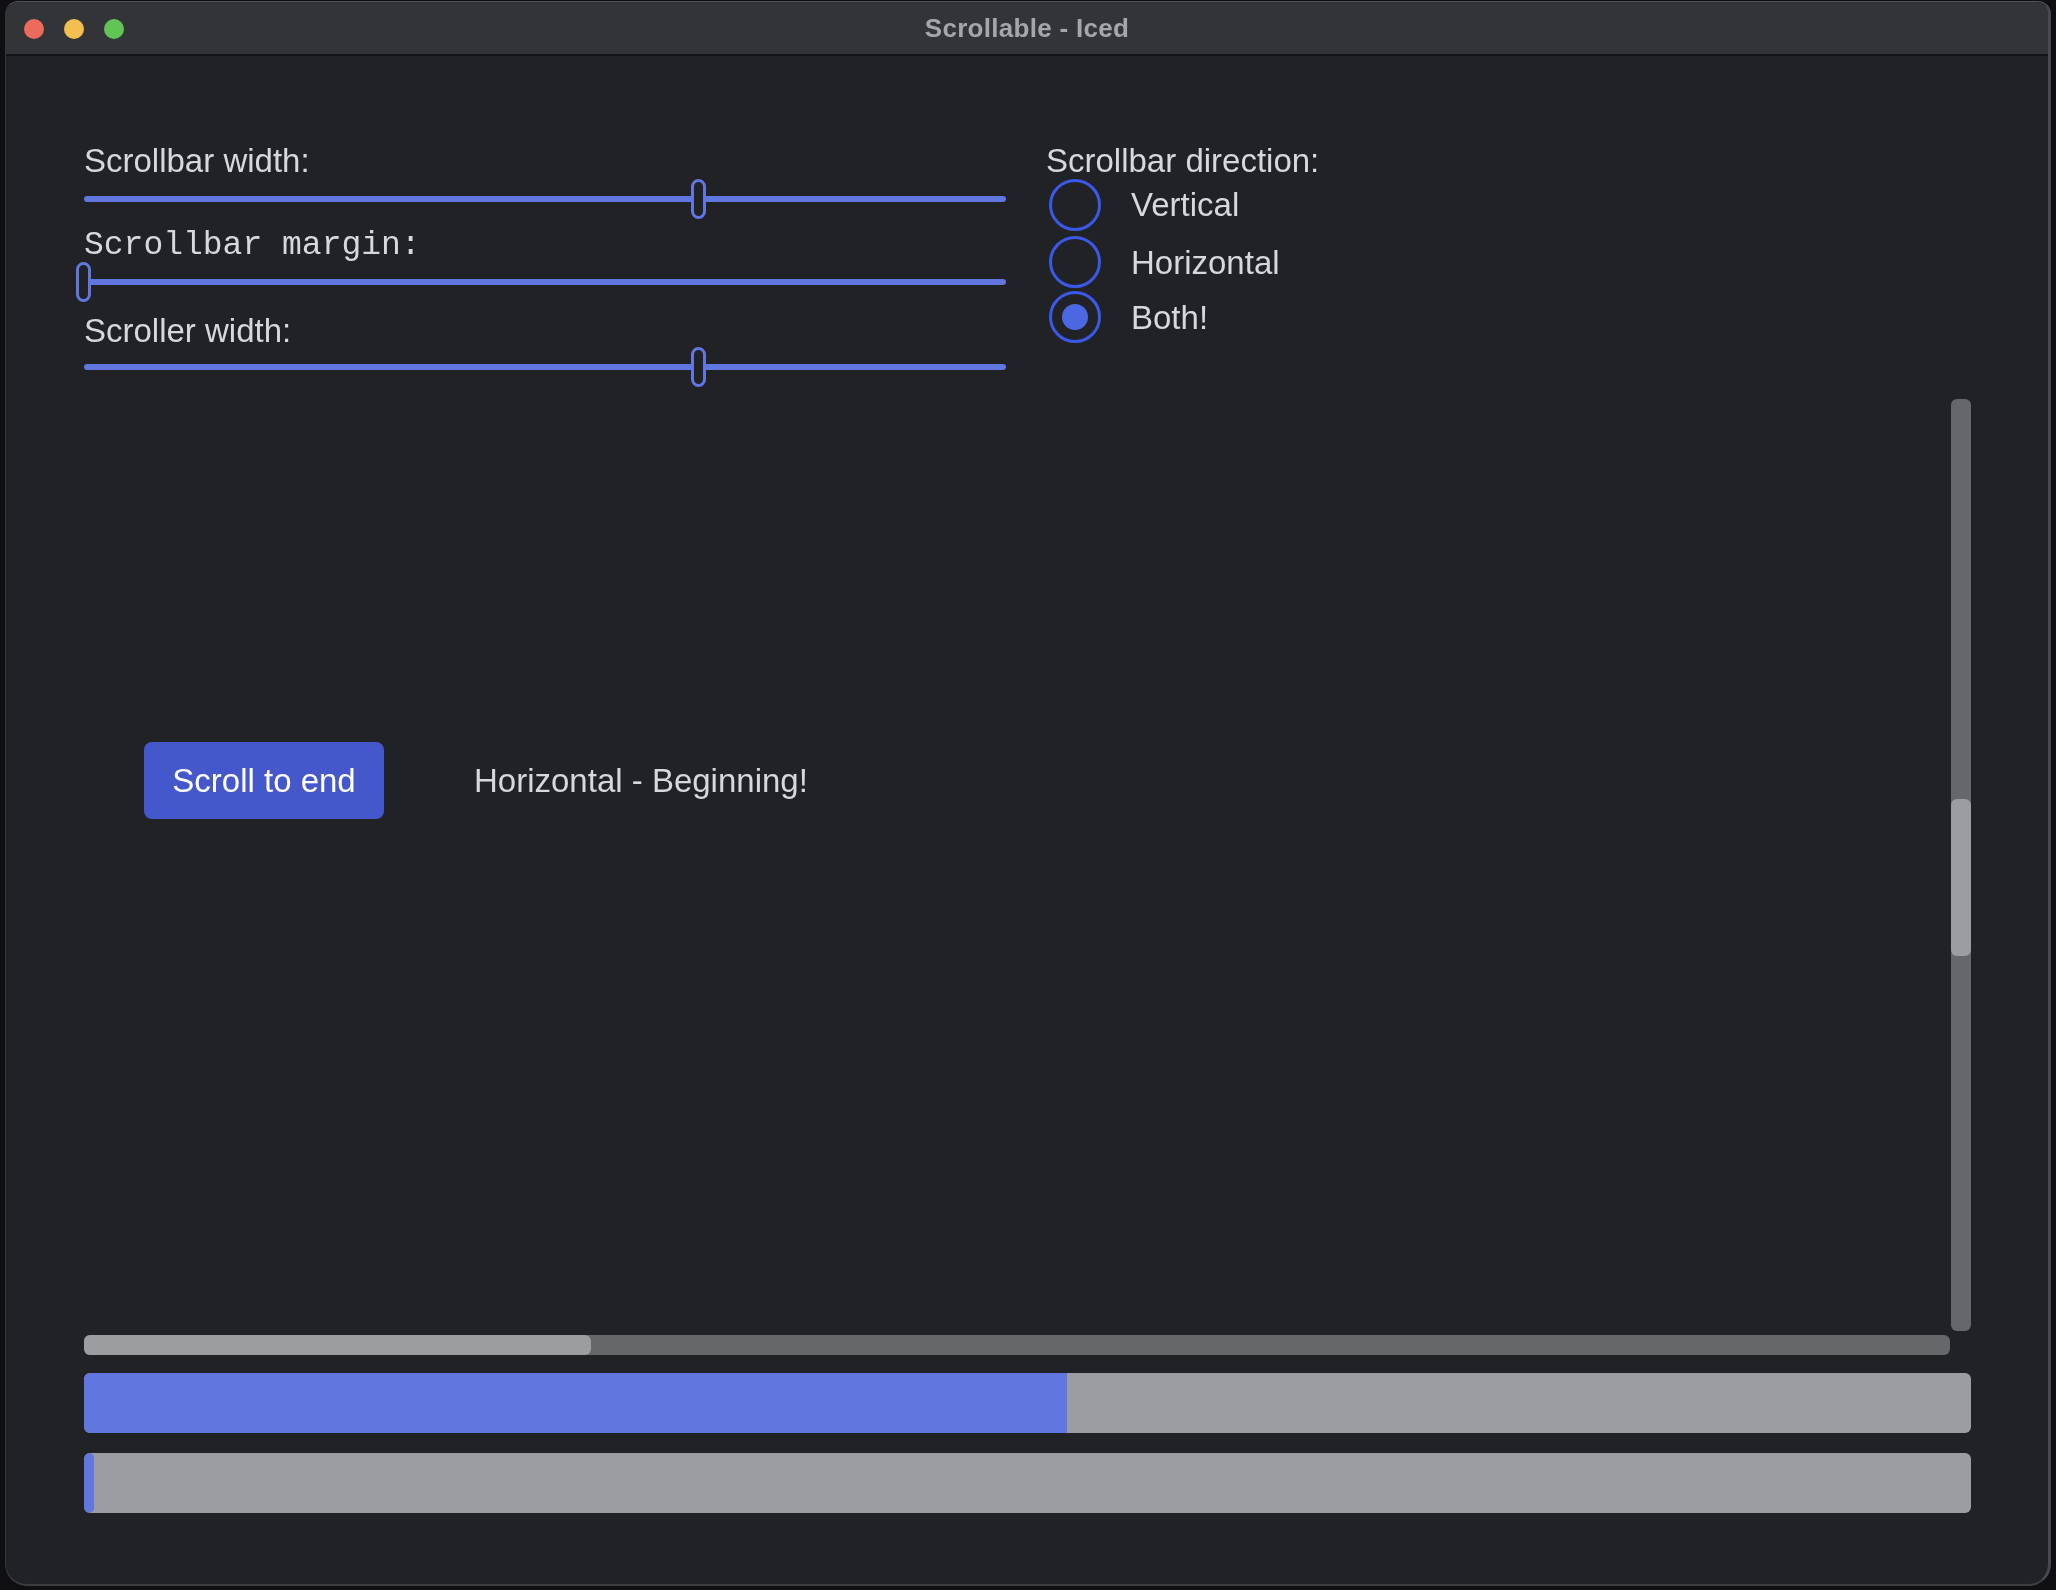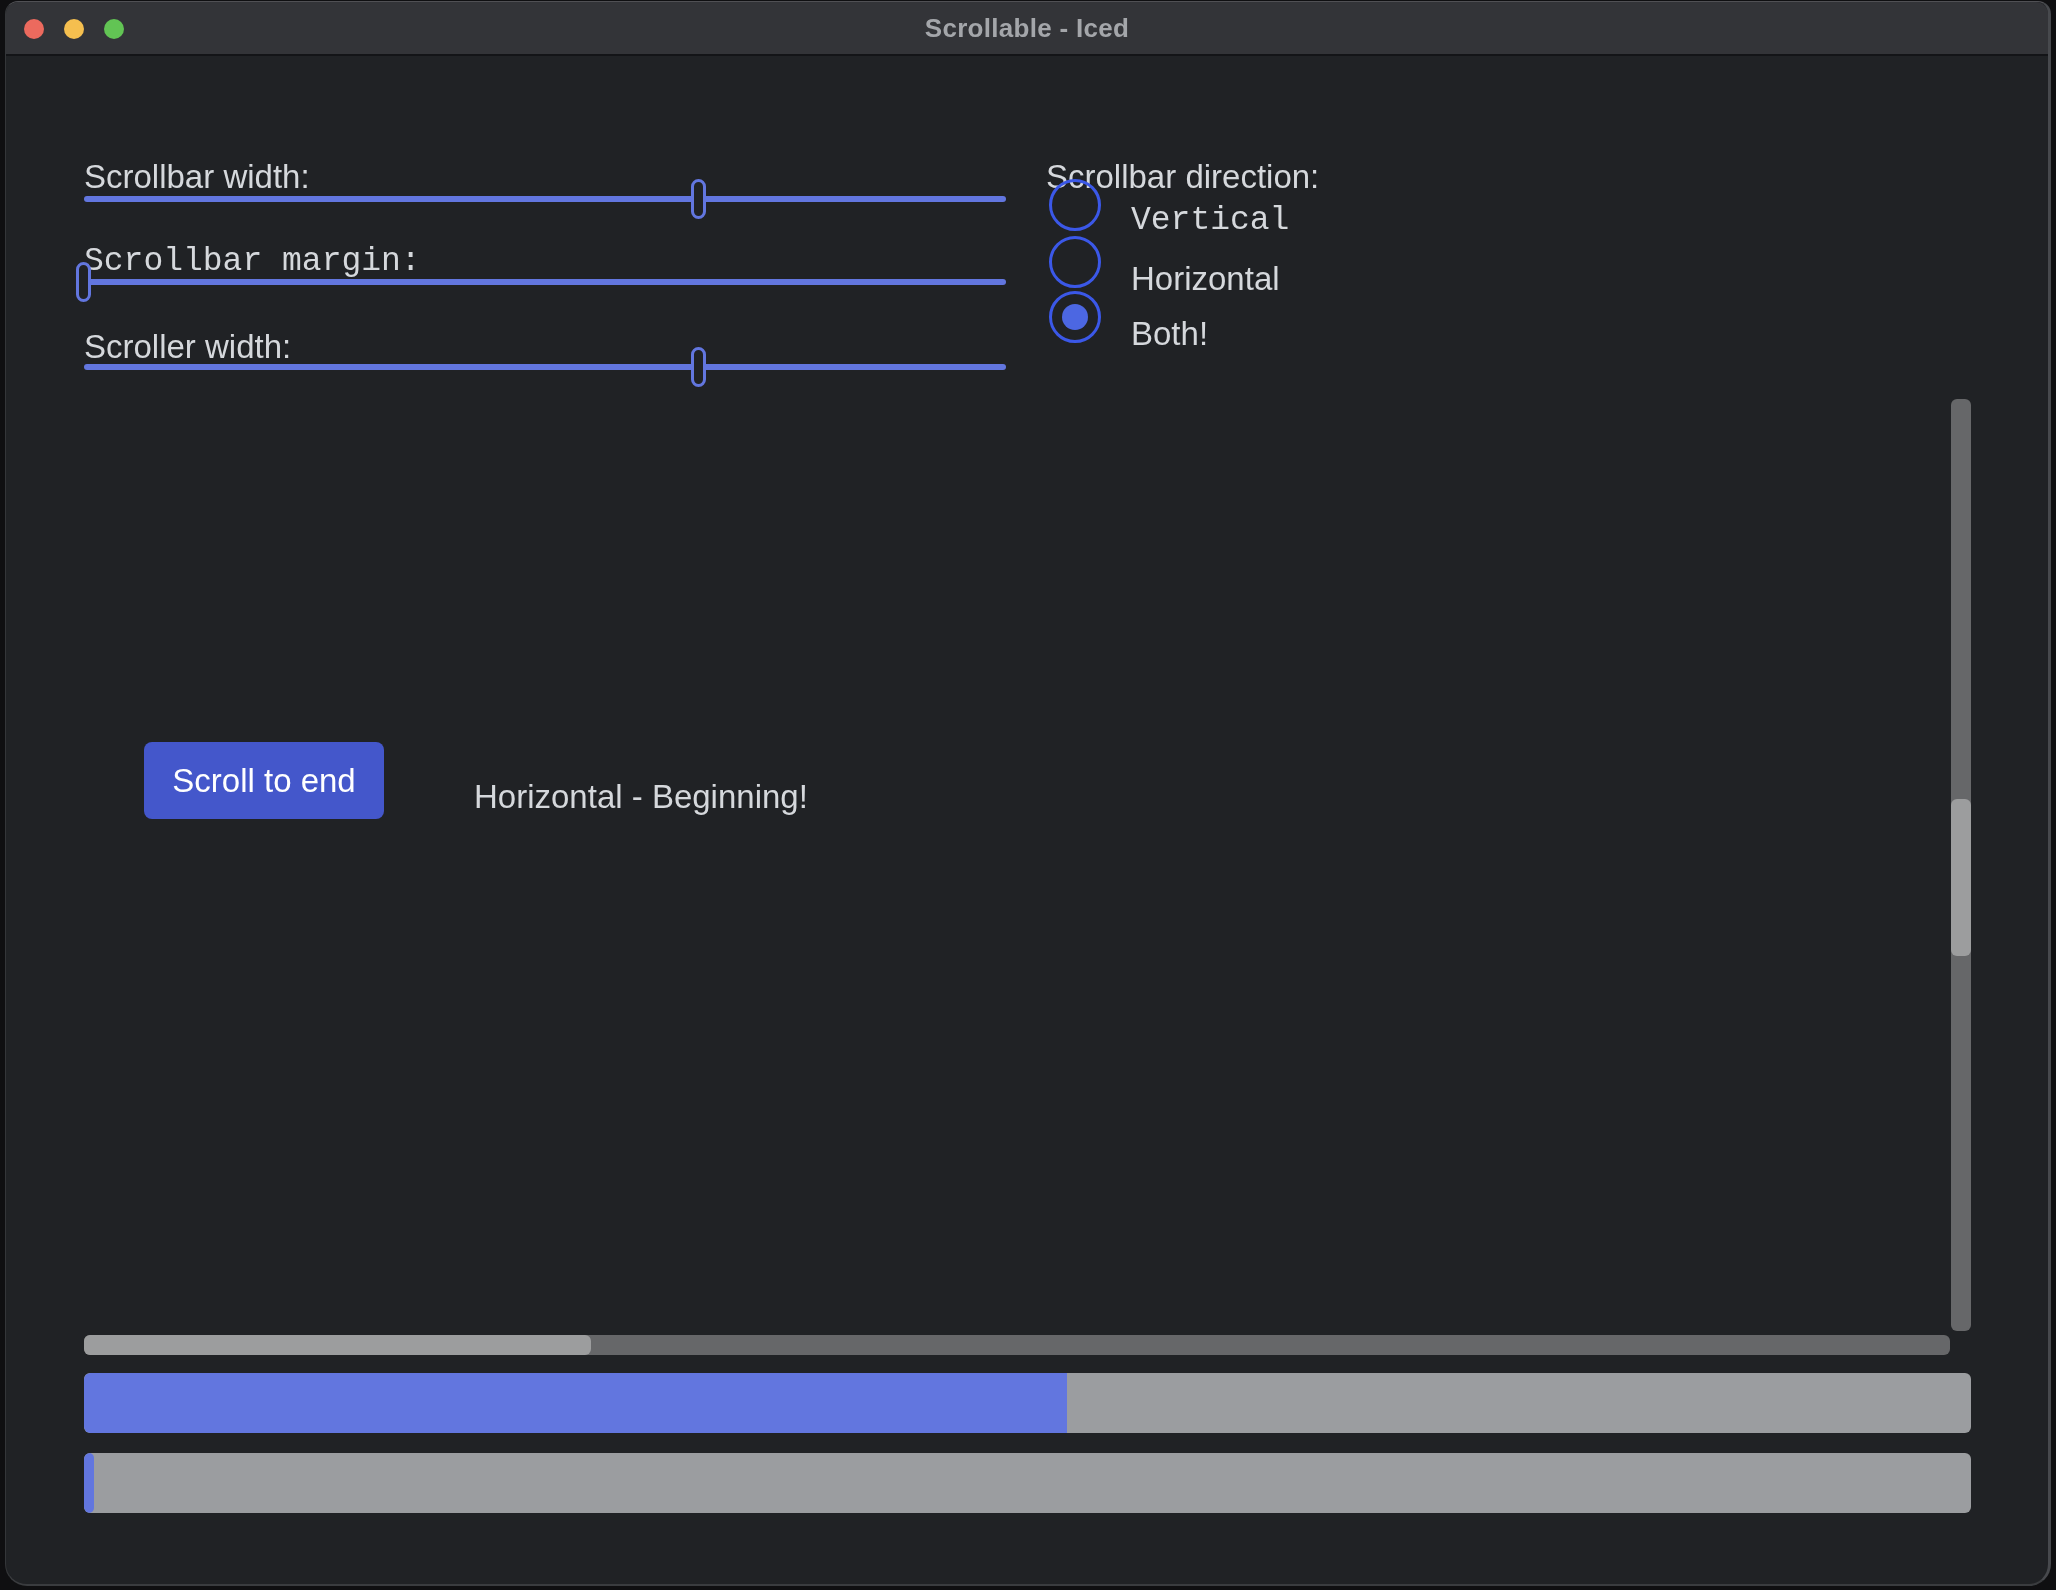--- a/index.html
+++ b/index.html
@@ -36,21 +36,21 @@
   .t-close{left:18px; background:var(--light-close);}
   .t-min{left:58px; background:var(--light-min);}
   .t-max{left:98px; background:var(--light-max);}
   .title{
     position:absolute; left:0; top:0; width:100%; height:54px;
     line-height:53px; text-align:center;
     font-size:26px; font-weight:bold; color:var(--title-text);
     letter-spacing:.3px;
   }
   
-  .lbl{position:absolute; font-size:33px; line-height:38px; color:var(--text); white-space:nowrap;margin-top:16px;}
+  .lbl{position:absolute; font-size:33px; line-height:38px; color:var(--text); white-space:nowrap;}
   
   .slider-track{
     position:absolute; left:78px; width:922px; height:6px; border-radius:3px;
     background:var(--accent);
   }
   .slider-handle{
     position:absolute; width:15px; height:40px; top:-17px;
     border:3px solid var(--accent); border-radius:8px;
     background:var(--bg);
   }
@@ -124,21 +124,21 @@
 
   <div class="lbl" style="left:78px; top:310px;">Scroller width:</div>
   <div class="slider-track" style="top:362px;">
     <div class="slider-handle" style="left:607px;"></div>
   </div>
 
   <div class="lbl" style="left:1040px; top:140px;">Scrollbar direction:</div>
 
   <div>
     <div class="radio-circle" style="left:1043px; top:177px;"></div>
-    <div class="lbl" style="left:1125px; top:184px;font-family:Liberation Mono, monospace;">Vertical</div>
+    <div class="lbl" style="left:1125px; top:184px;">Vertical</div>
   </div>
 
   <div>
     <div class="radio-circle" style="left:1043px; top:234px;"></div>
     <div class="lbl" style="left:1125px; top:242px;">Horizontal</div>
   </div>
 
   <div>
     <div class="radio-circle" style="left:1043px; top:289px;">
       <div class="radio-dot"></div>

